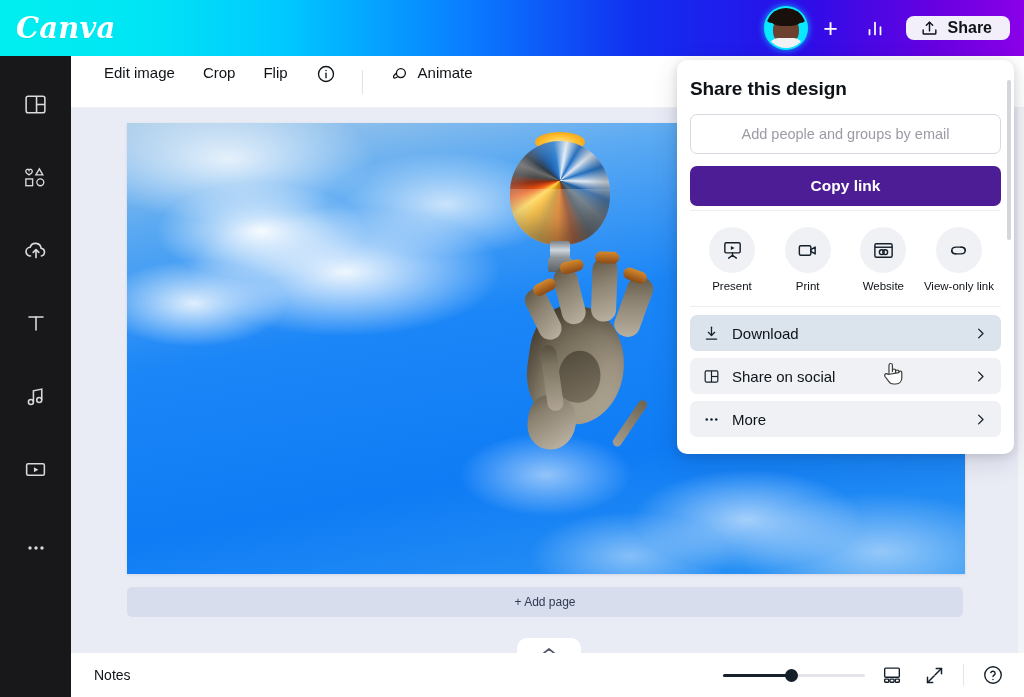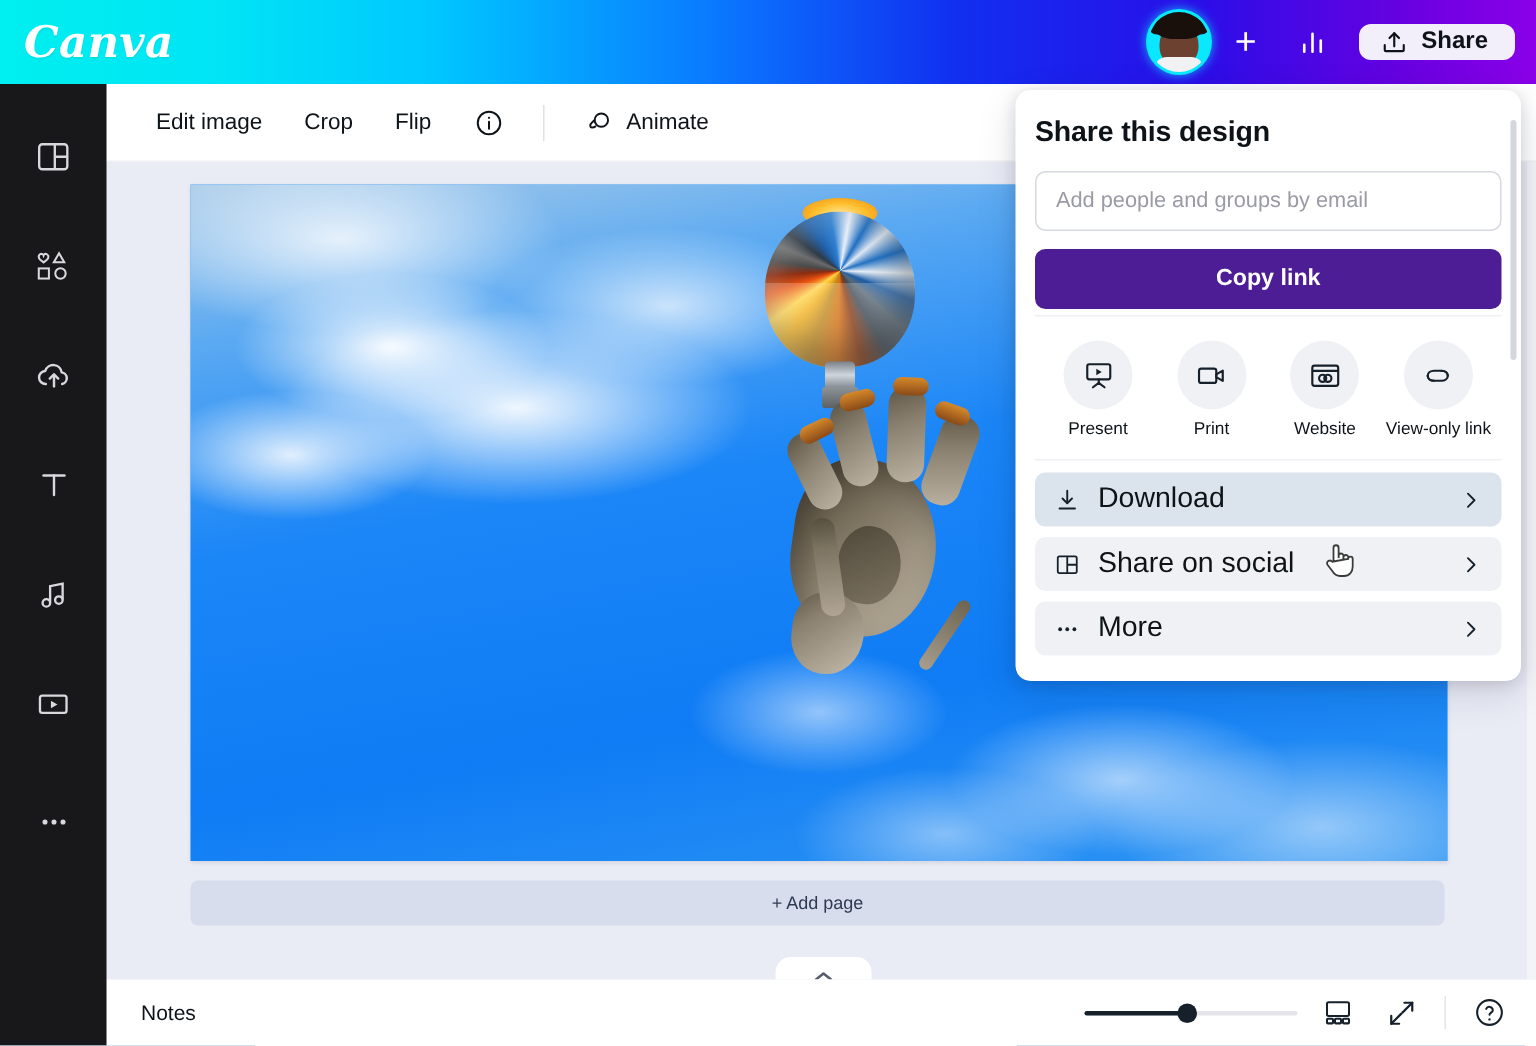--- a/index.html
+++ b/index.html
@@ -89,21 +89,21 @@
 
   
   .toolbar {
     position: absolute; left: 71px; top: 56px; width: 953px; height: 52px;
     background: #fff; display: flex; align-items: center;
     padding-left: 20px; gap: 2px; z-index: 20;
     border-bottom: 1px solid #f0f0f3;
   }
   .tb-item {
     height: 36px; padding: 0 13px; border-radius: 7px;
-    display: flex; align-items: center; gap: 8px;
+    display: flex; align-items: flex-start; gap: 8px;
     font-size: 15px; color: #0e1318; cursor: pointer; white-space: nowrap;
   }
   .tb-divider { width: 1px; height: 24px; background: #e0e1e8; margin: 0 11px; }
 
   
   .canvas-area {
     position: absolute; left: 71px; top: 108px; width: 953px; height: 545px;
     background: #e9ebf5; overflow: hidden;
   }
   .page {
@@ -253,21 +253,21 @@
     box-shadow: 0 2px 10px rgba(18,22,46,.14), 0 8px 28px rgba(18,22,46,.12);
     padding: 18px 13px 10px 13px; z-index: 50;
   }
   .sp-title {
     font-size: 19px; font-weight: 700; color: #0e1318;
     padding: 0 0 14px 0; letter-spacing: -.1px;
   }
   .sp-input {
     width: 311px; height: 40px; border: 1px solid #d7d9e0; border-radius: 7px;
     padding: 0 13px; font-size: 14.5px; color: #0e1318;
-    font-family: "Liberation Sans", sans-serif; outline: none; background: #fff;
+    font-family: "Liberation Sans", sans-serif; outline: none; background: #fff; text-align: center;
   }
   .sp-input::placeholder { color: #9a9ba5; }
   .sp-copy {
     width: 311px; height: 40px; margin-top: 12px;
     background: #4c1d95; color: #fff; border: none; border-radius: 7px;
     font-size: 15.5px; font-weight: 600; cursor: pointer;
     font-family: "Liberation Sans", sans-serif;
   }
   .sp-actions {
     display: flex; justify-content: space-between;
@@ -283,21 +283,21 @@
     display: flex; align-items: center; justify-content: center;
   }
   .sp-action-label { font-size: 11.5px; color: #0e1318; text-align: center; }
   .sp-rows { border-top: 1px solid #eeeff3; padding-top: 8px; }
   .sp-row {
     height: 36px; margin-bottom: 7px; border-radius: 7px; background: #eff1f5;
     display: flex; align-items: center; padding: 0 13px 0 12px;
     cursor: pointer; gap: 11px;
   }
   .sp-row.hover { background: #dbe3ec; }
-  .sp-row-label { font-size: 19px; color: #0e1318; flex: 1; }
+  .sp-row-label { font-size: 15px; color: #0e1318; flex: 1; }
   .sp-scrollbar {
     position: absolute; right: 3px; top: 20px; width: 4px; height: 160px;
     background: #d4d6de; border-radius: 2px;
   }
 
   
   .cursor {
     position: absolute; left: 881px; top: 360px;
     width: 24px; height: 28px; z-index: 70; pointer-events: none;
   }

